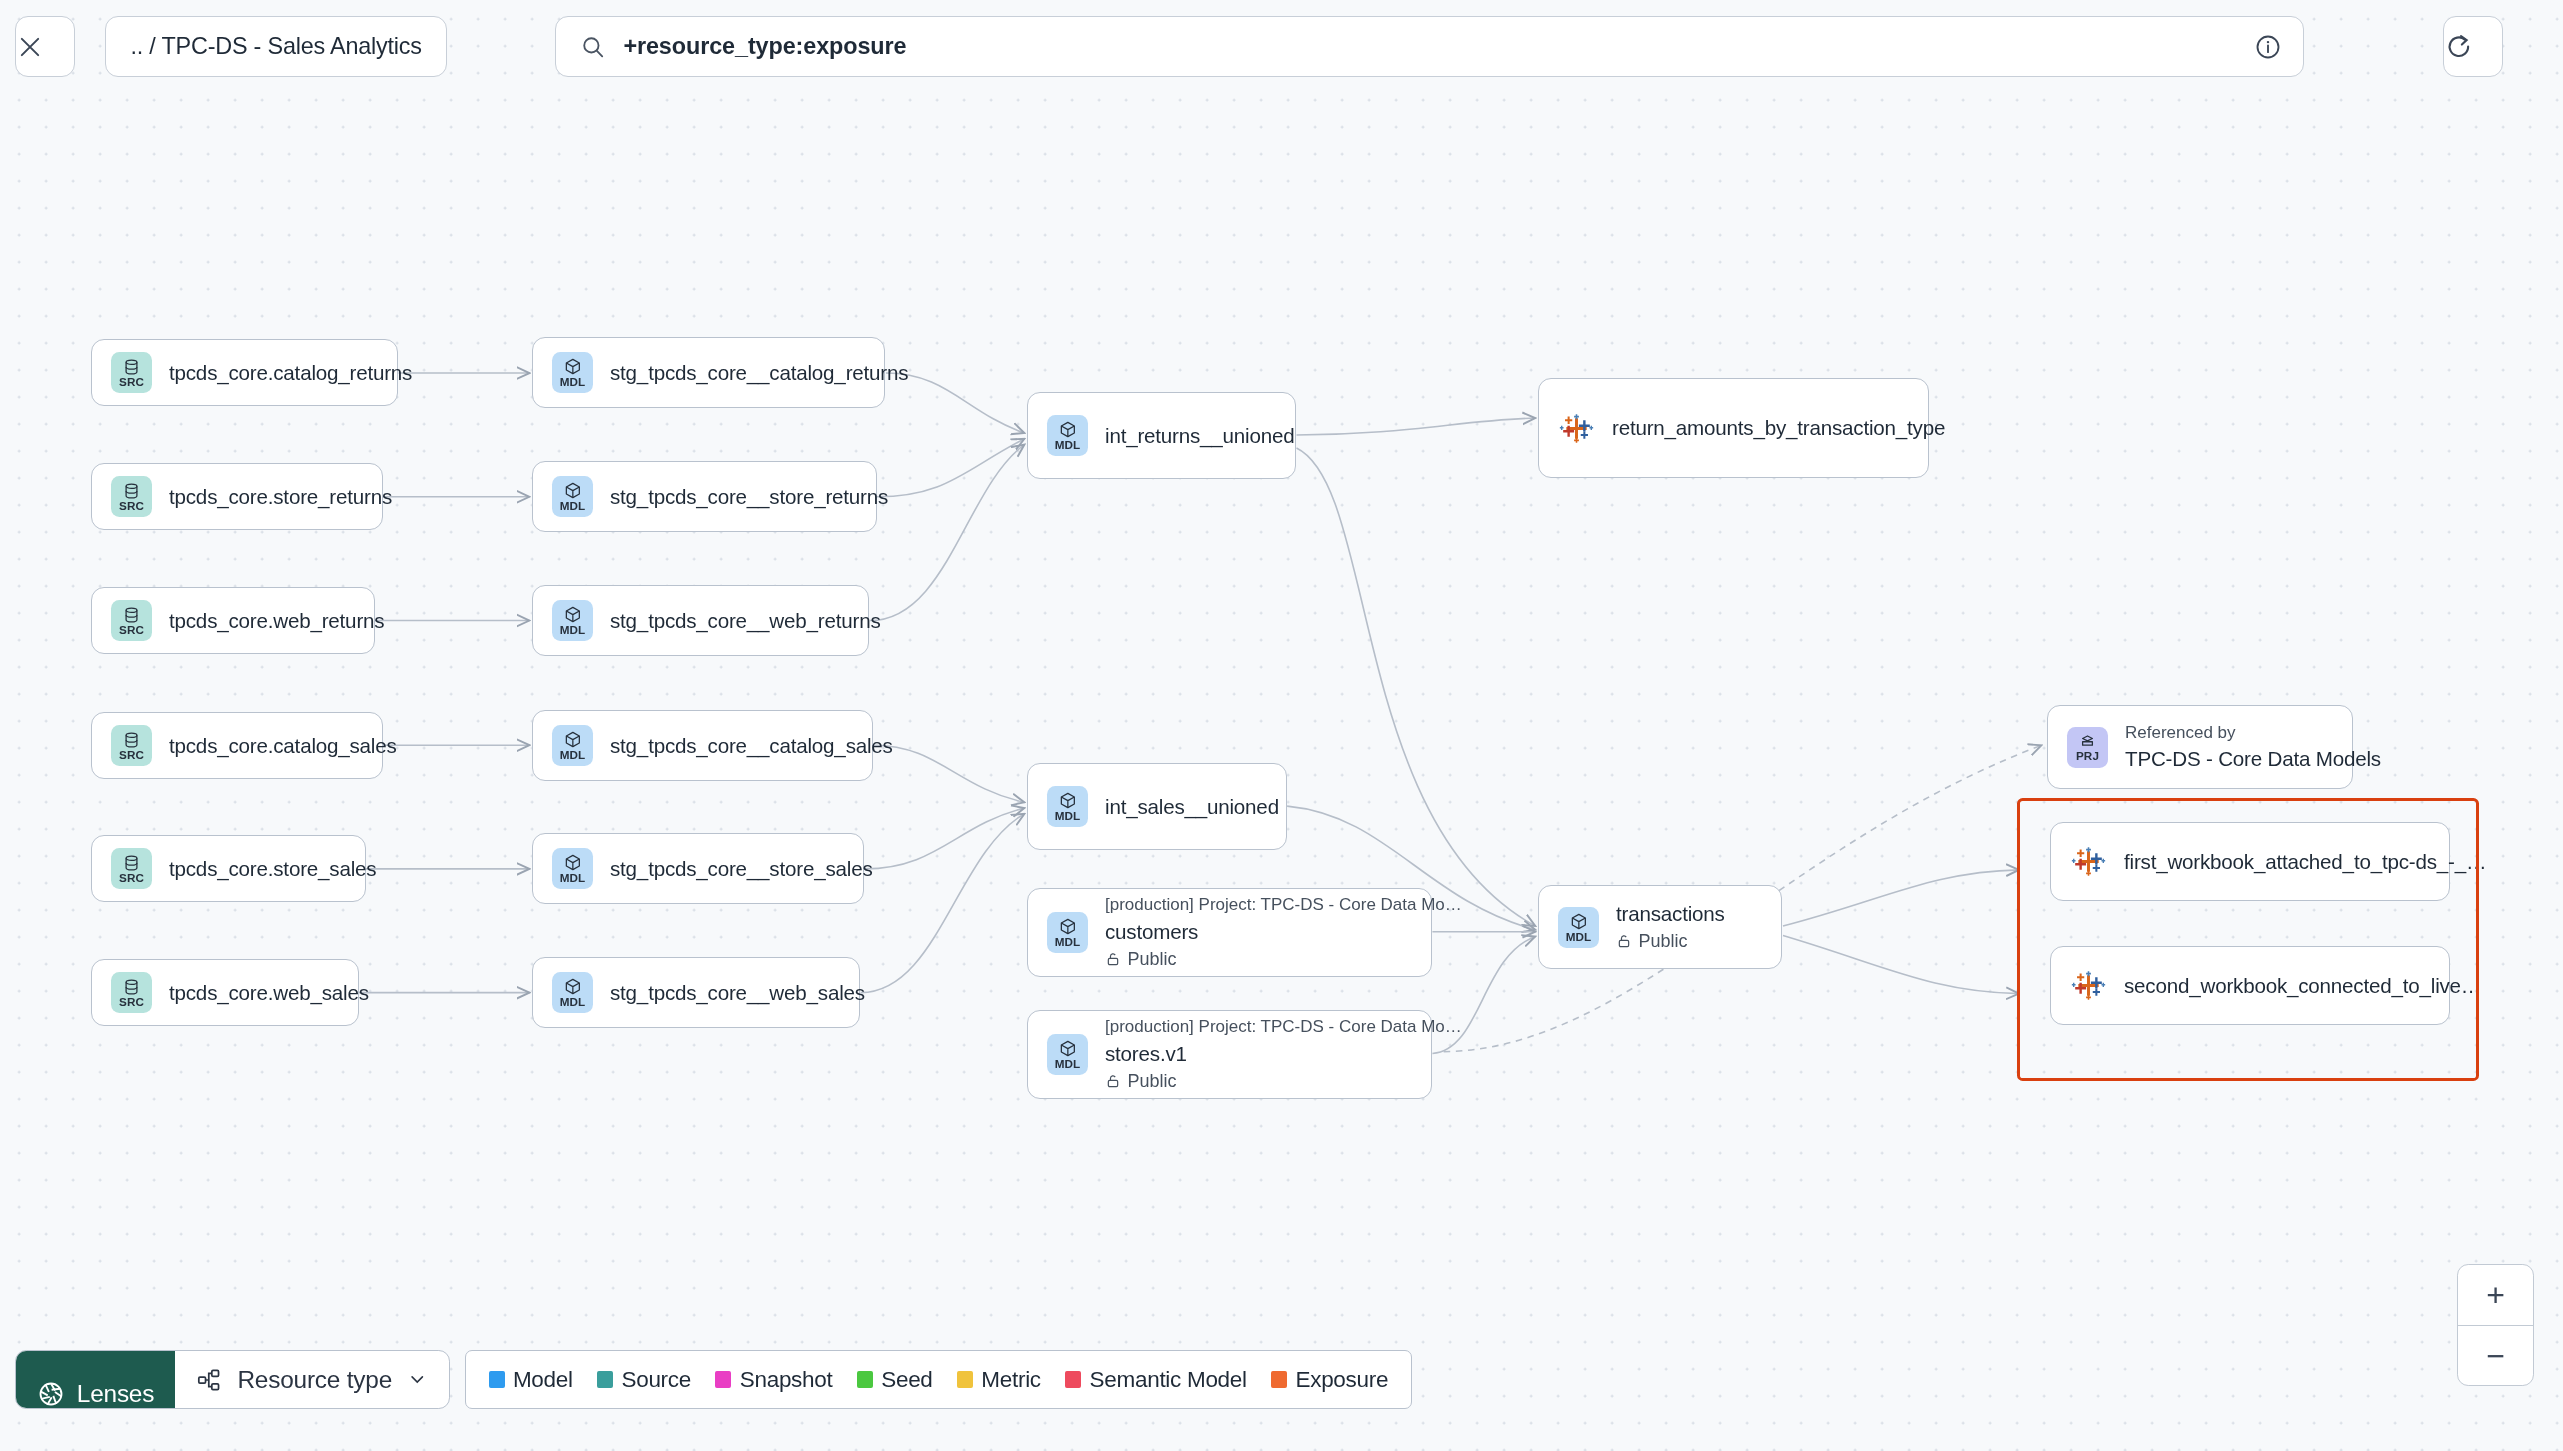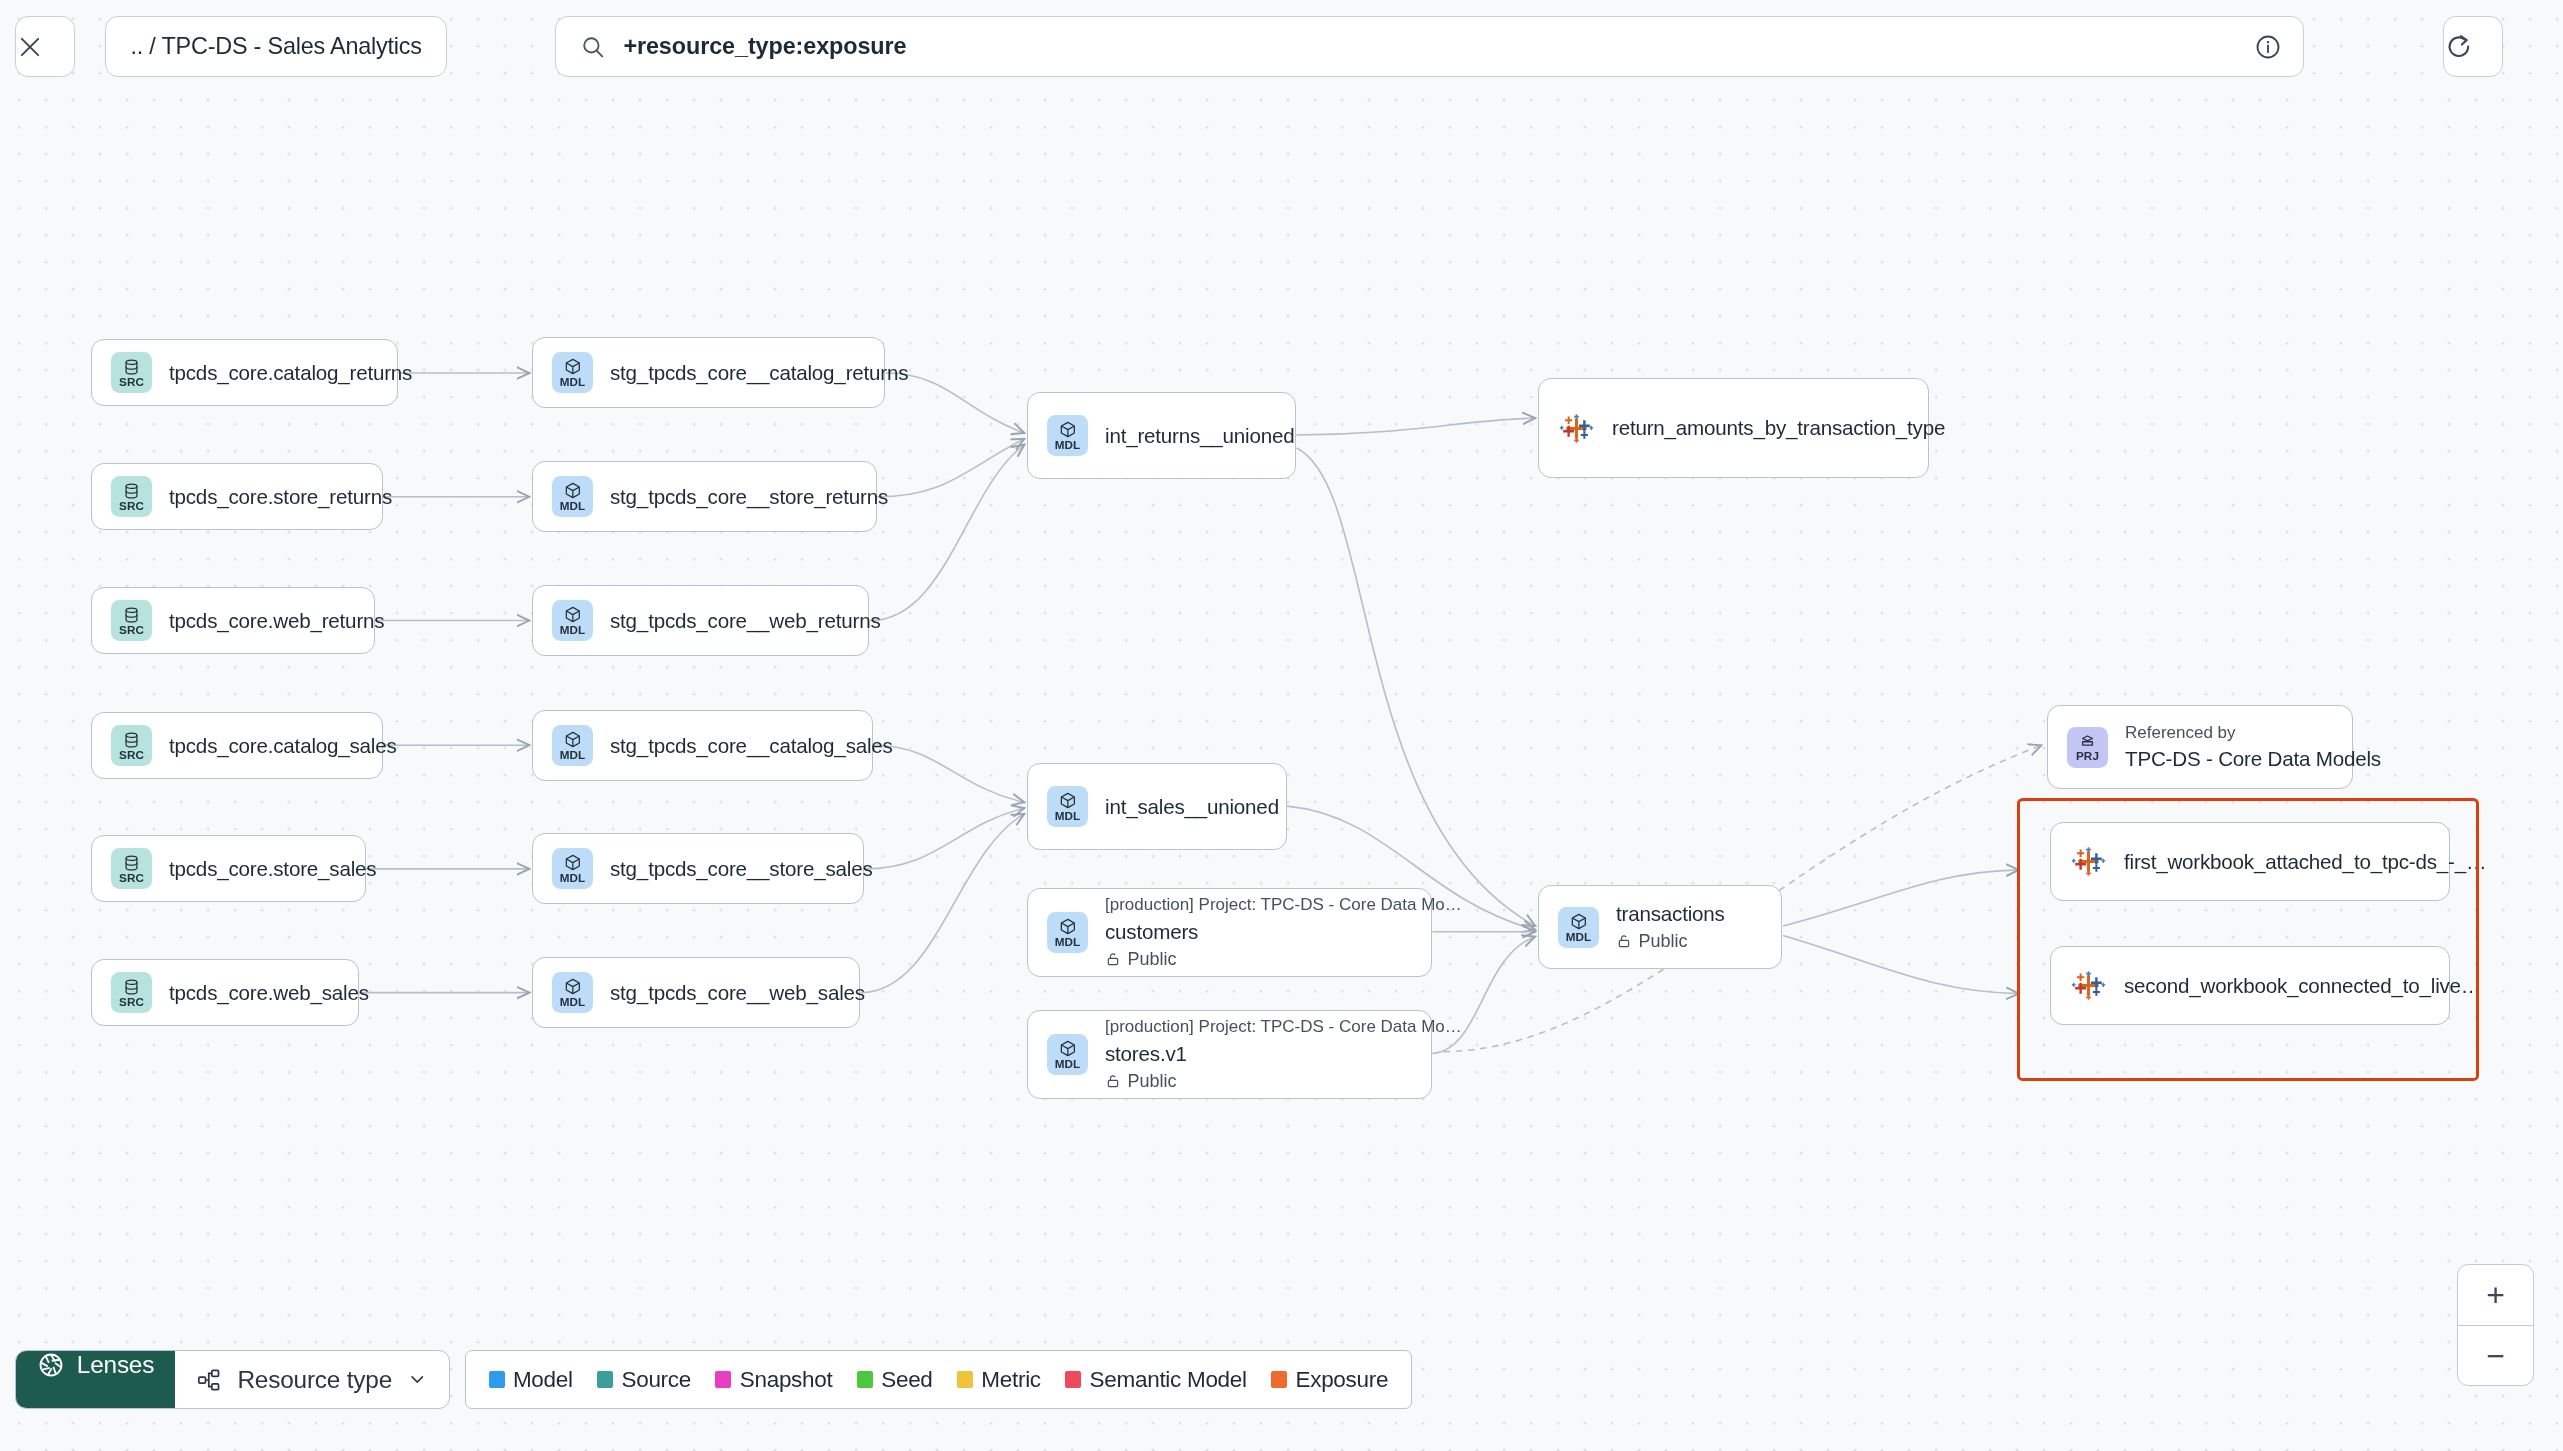--- a/index.html
+++ b/index.html
@@ -78,21 +78,21 @@
   }
   #zoom-in { border-bottom: 1.4px solid #c2cad4; }
 
   
   #lenses-group {
     position: absolute; left: 15px; top: 1350px; height: 59px;
     display: flex; border-radius: 11.2px; overflow: hidden;
     border: 1.4px solid #b9c2ce; background: #fff;
   }
   #lenses-btn {
-    background: #1e5b4f; color: #fff; display: flex; align-items: flex-start;
+    background: #1e5b4f; color: #fff; display: flex; align-items: flex-end;
     gap: 12.2px; padding: 0 20.6px; font-size: 24.4px; letter-spacing: -0.2px;
   }
   #restype-btn {
     display: flex; align-items: center; gap: 14px; padding: 0 20.6px;
     font-size: 24.4px; color: #2b3442; letter-spacing: -0.2px;
   }
 
   #legend {
     position: absolute; left: 465px; top: 1350px; height: 59px;
     background: #fff; border: 1.4px solid #b9c2ce; border-radius: 7px;

